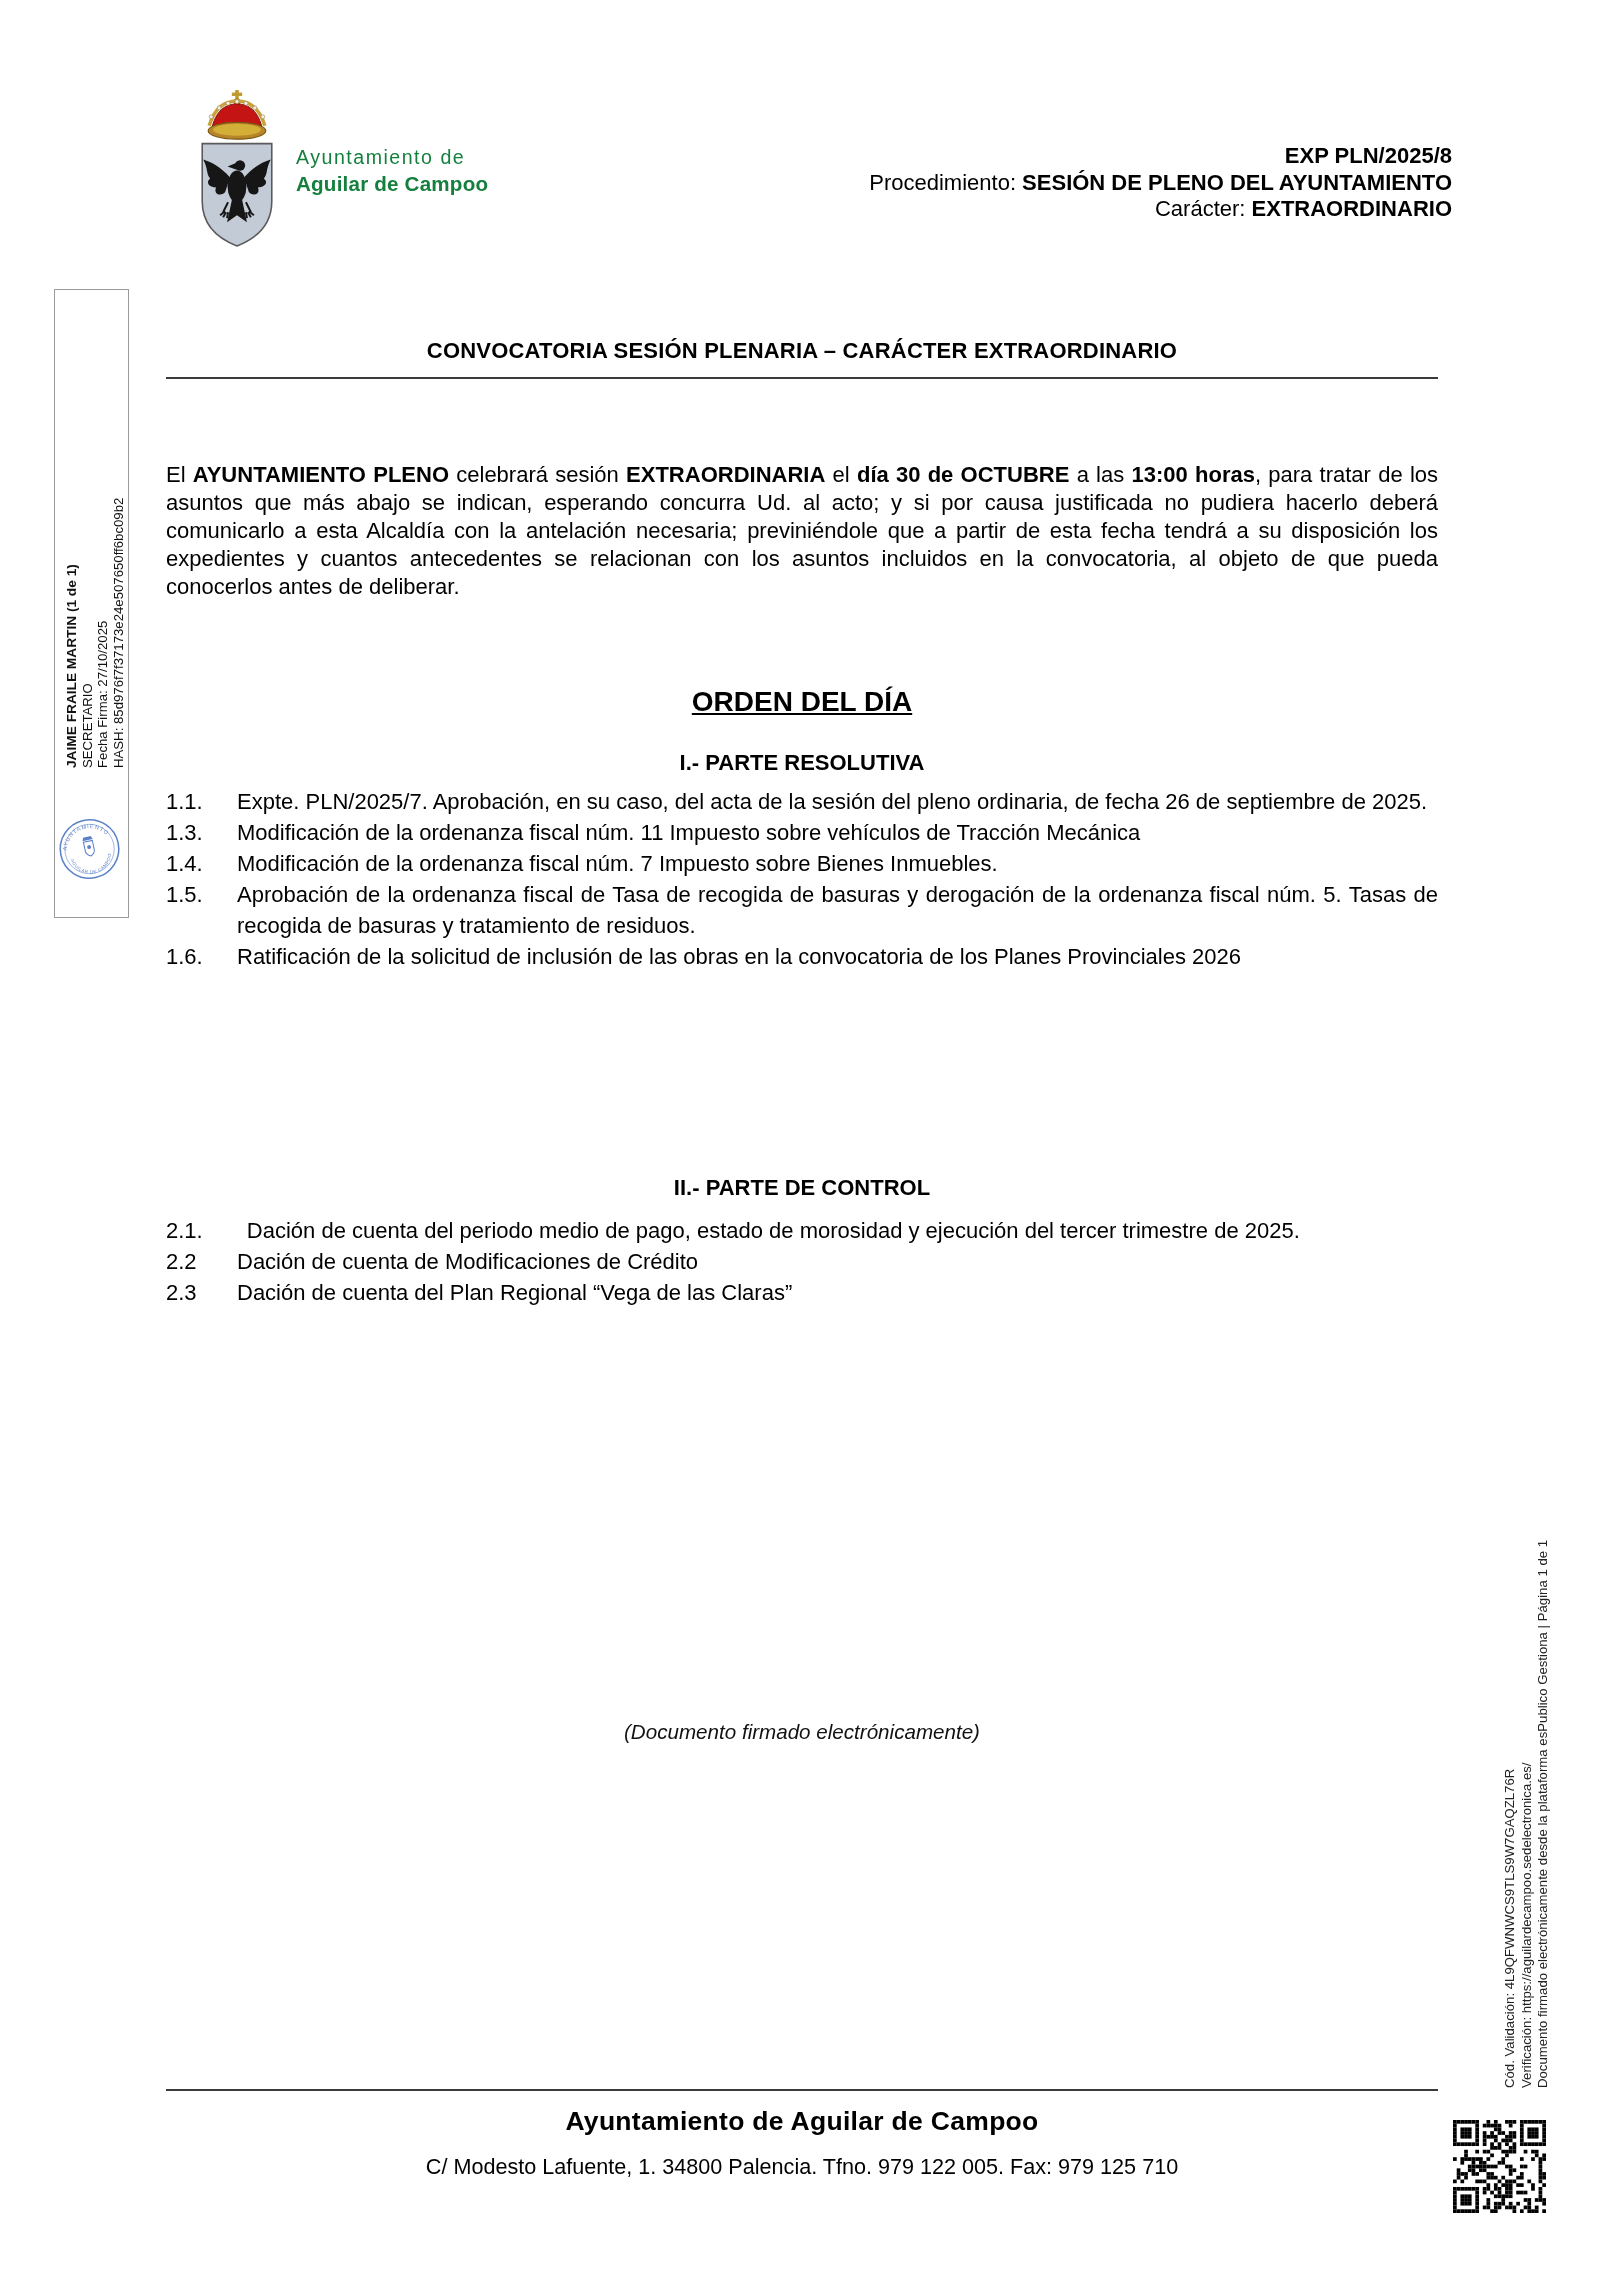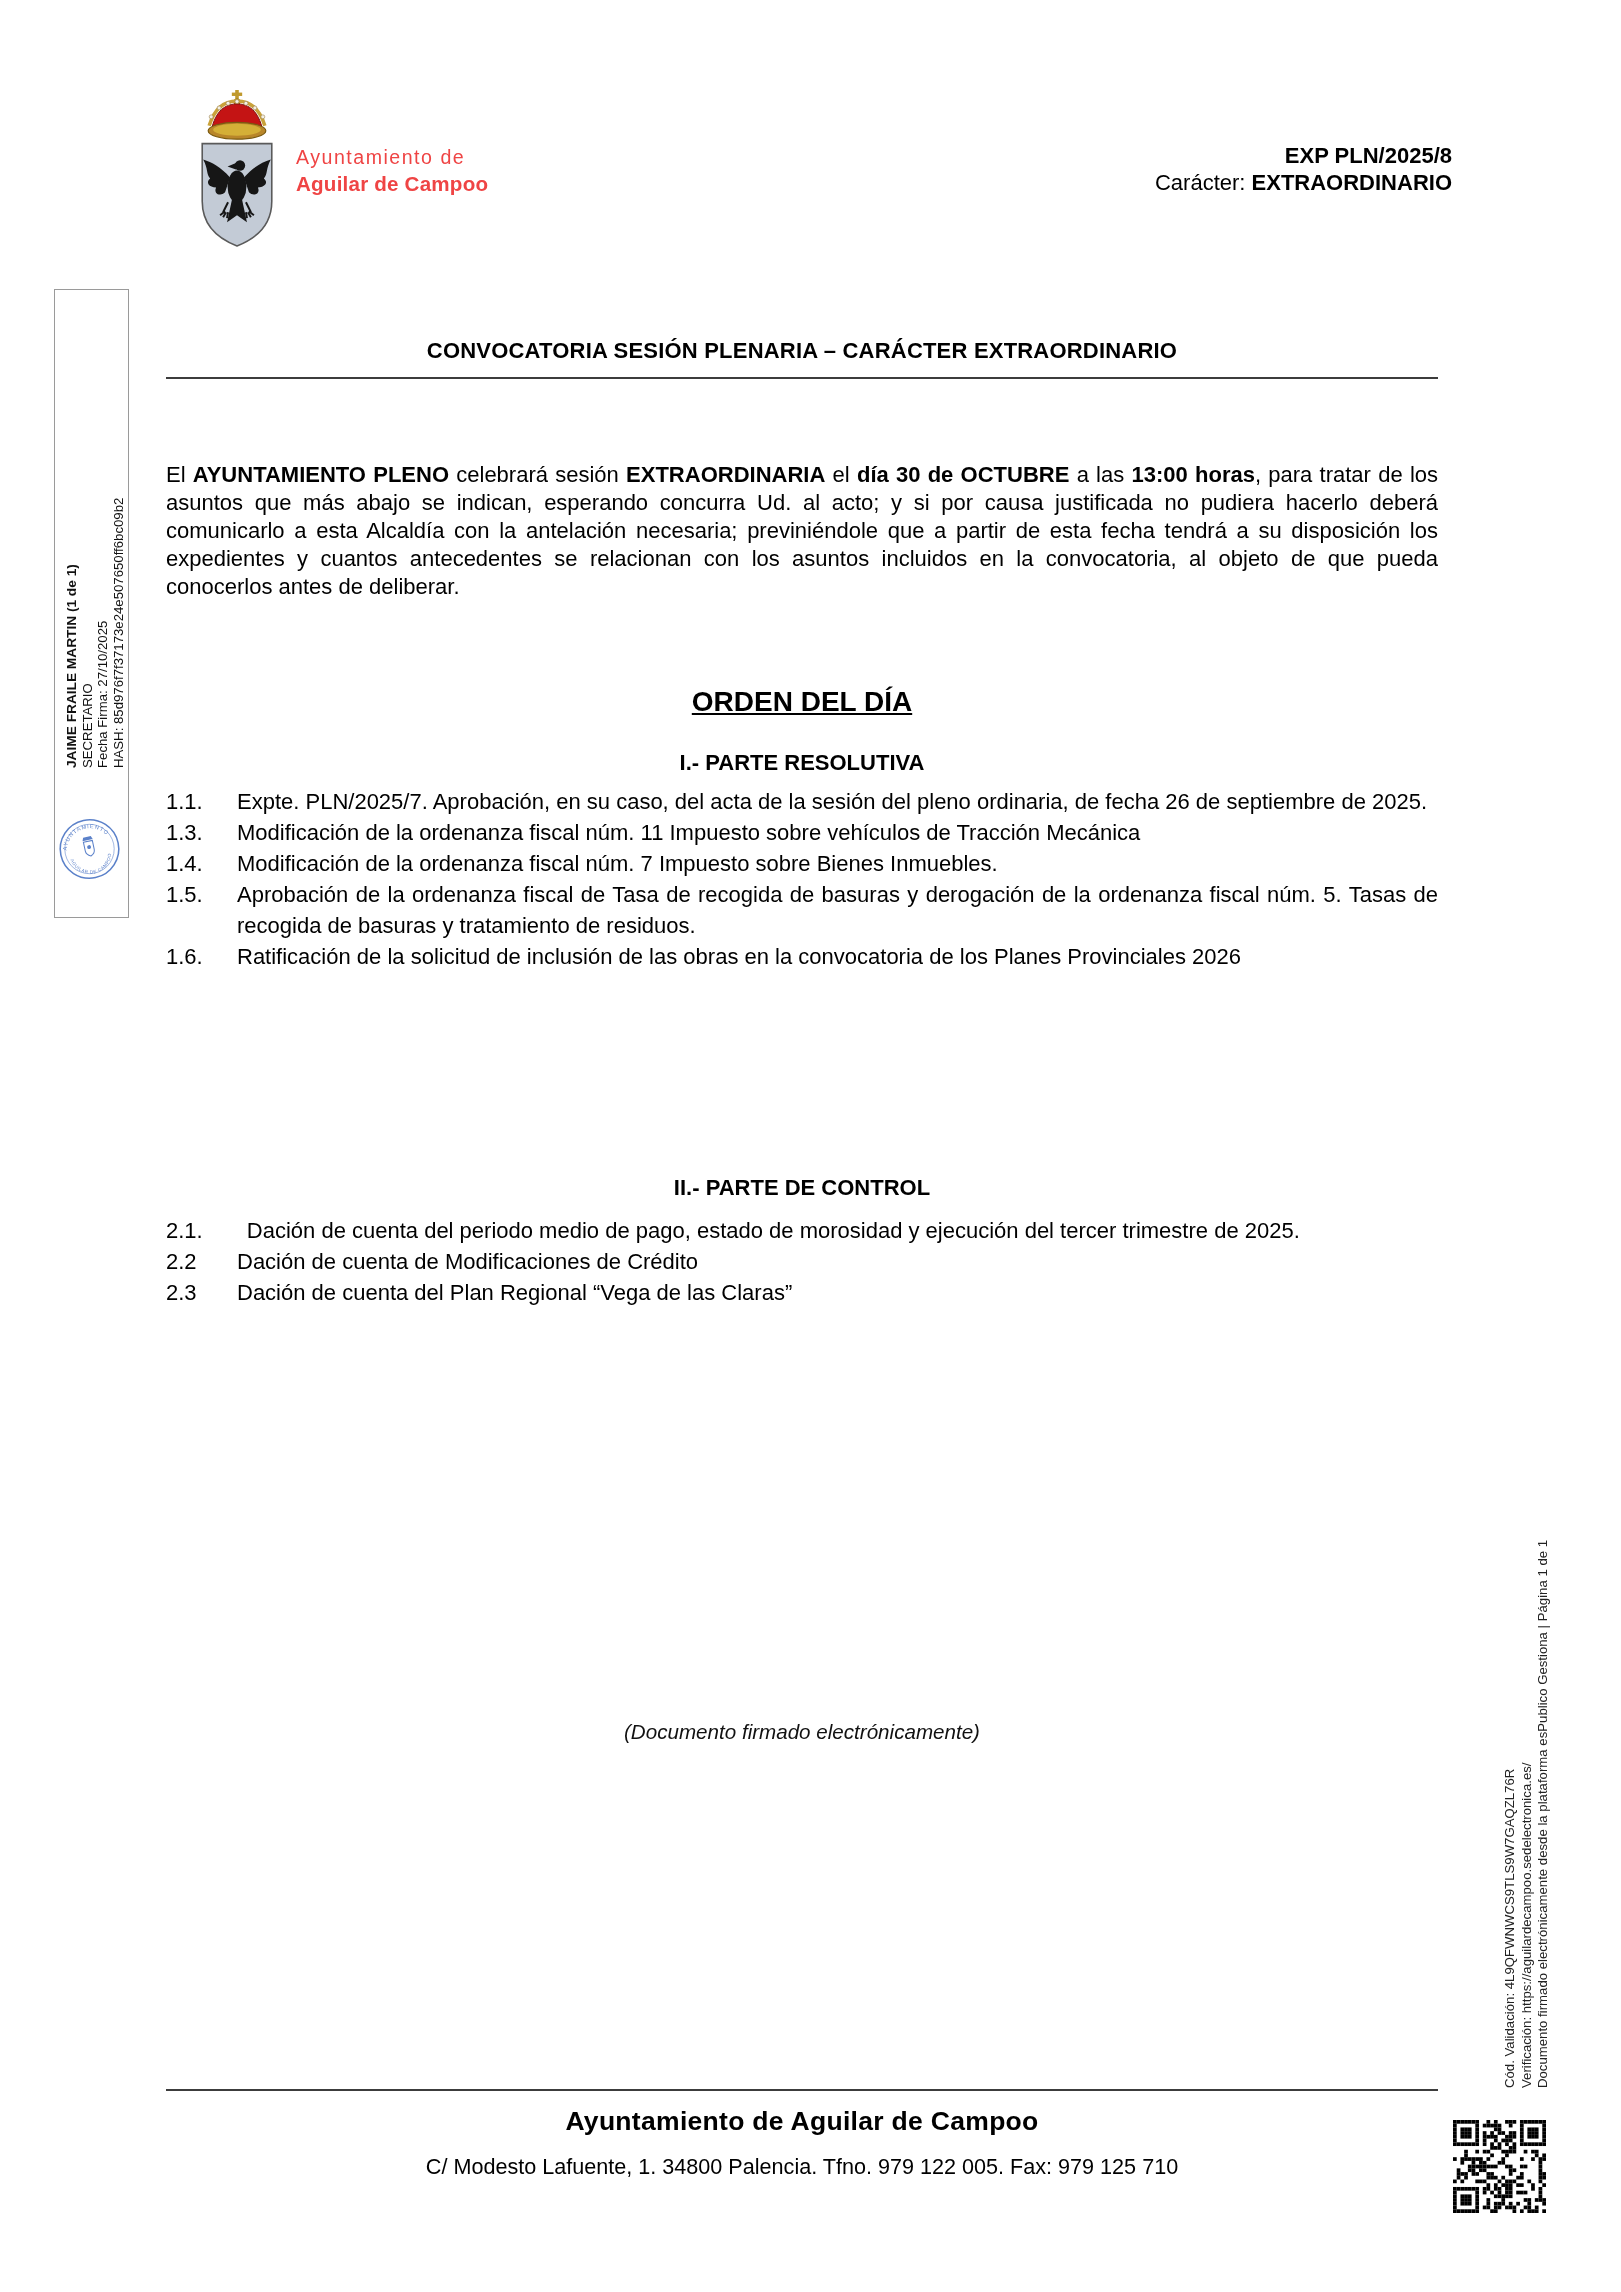--- a/index.html
+++ b/index.html
@@ -3,21 +3,21 @@
 <meta charset="utf-8">
 <style>
   html,body{margin:0;padding:0;background:#ffffff;}
   .page{
     position:relative;width:1621px;height:2293px;background:#ffffff;
     font-family:"Liberation Sans",sans-serif;color:#000;overflow:hidden;
   }
   .b{font-weight:700;}
   
   .logo{position:absolute;left:192px;top:90px;width:90px;height:159px;}
-  .org-name{position:absolute;left:296px;top:145px;font-size:19.6px;line-height:25.5px;color:#ef4444;}
+  .org-name{position:absolute;left:296px;top:145px;font-size:19.6px;line-height:25.5px;color:#15803d;}
   .org-name .l1{letter-spacing:1.5px;}
   .org-name .l2{font-weight:700;font-size:20.6px;letter-spacing:0.2px;}
   .header-right{position:absolute;left:588px;top:143px;width:864px;text-align:right;
     font-size:22px;line-height:26.5px;}
   
   .side-box{position:absolute;left:54px;top:289px;width:73px;height:627px;
     border:1px solid #9a9a9a;background:#fff;}
   .side-rotate{position:absolute;left:8.8px;top:478px;width:443px;
     transform-origin:0 0;transform:rotate(-90deg);
     font-size:13.2px;line-height:15.7px;white-space:nowrap;color:#111;}
@@ -89,20 +89,21 @@
     </svg>
   </div>
 
   <div class="org-name">
     <div class="l1">Ayuntamiento de</div>
     <div class="l2">Aguilar de Campoo</div>
   </div>
 
   <div class="header-right">
     <div class="b">EXP PLN/2025/8</div>
+    <div><span>Procedimiento: </span><span class="b">SESIÓN DE PLENO DEL AYUNTAMIENTO</span></div>
     <div><span>Carácter: </span><span class="b">EXTRAORDINARIO</span></div>
   </div>
 
   <aside class="side-box">
     <div class="side-rotate">
       <div class="b name">JAIME FRAILE MARTIN (1 de 1)</div>
       <div>SECRETARIO</div>
       <div>Fecha Firma: 27/10/2025</div>
       <div>HASH: 85d976f7f37173e24e507650ff6bc09b2</div>
     </div>

